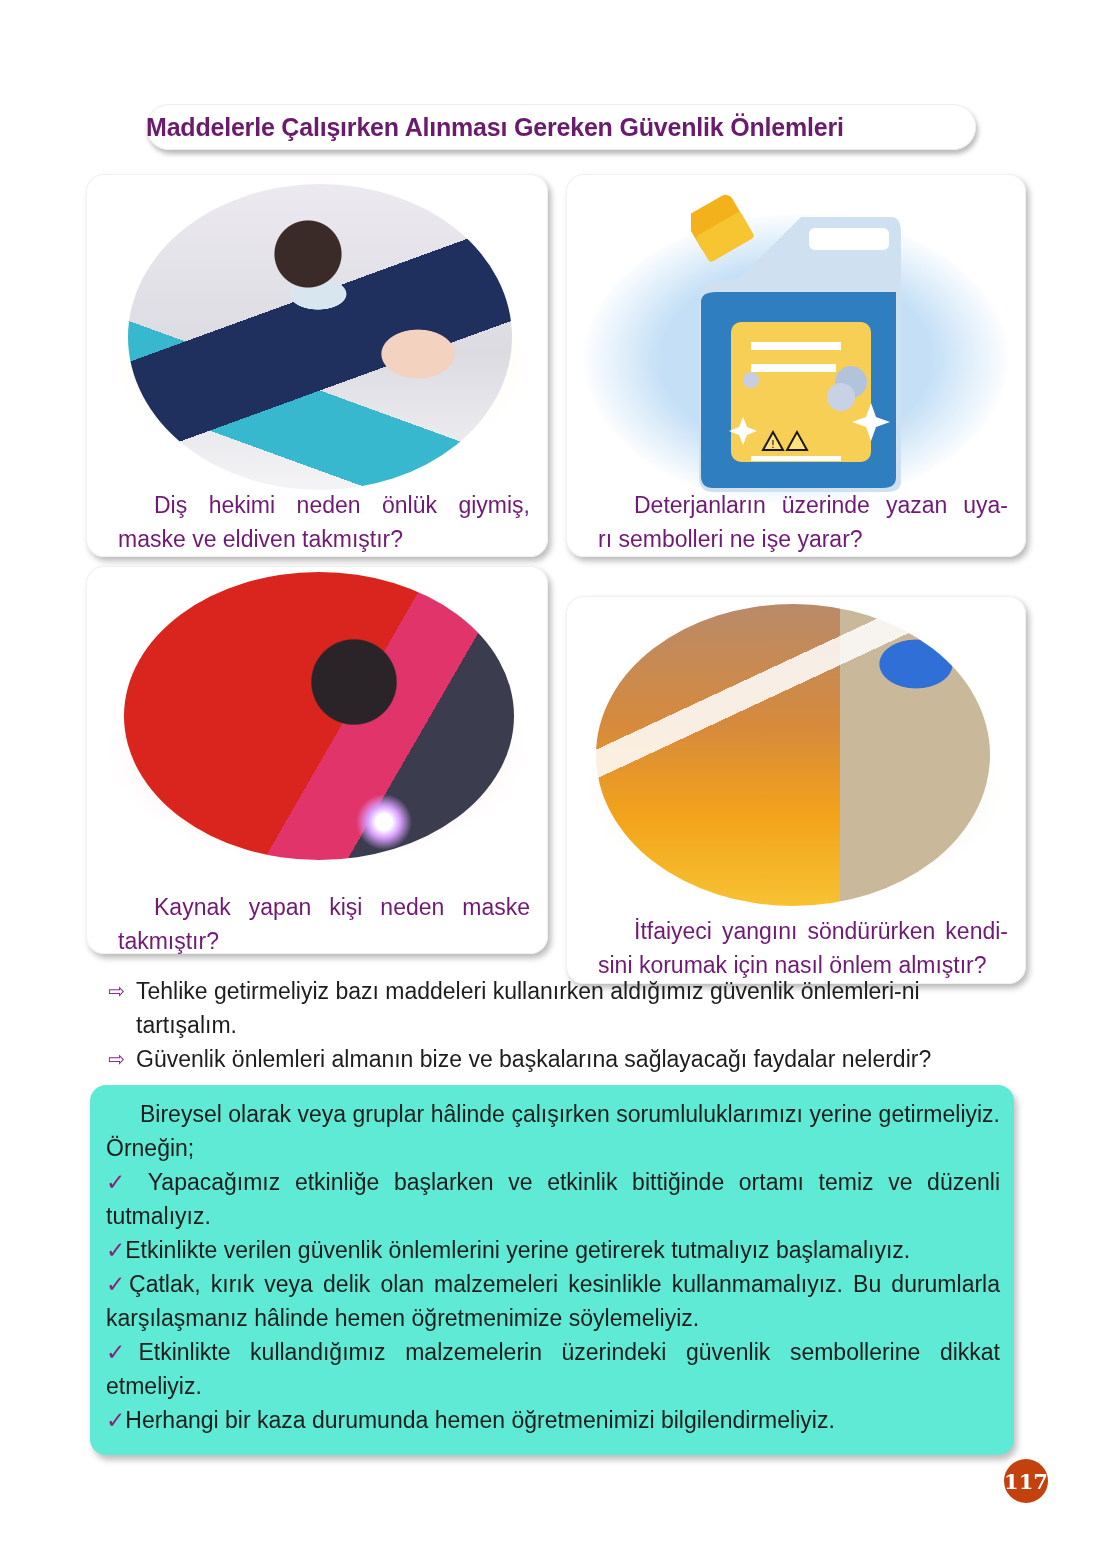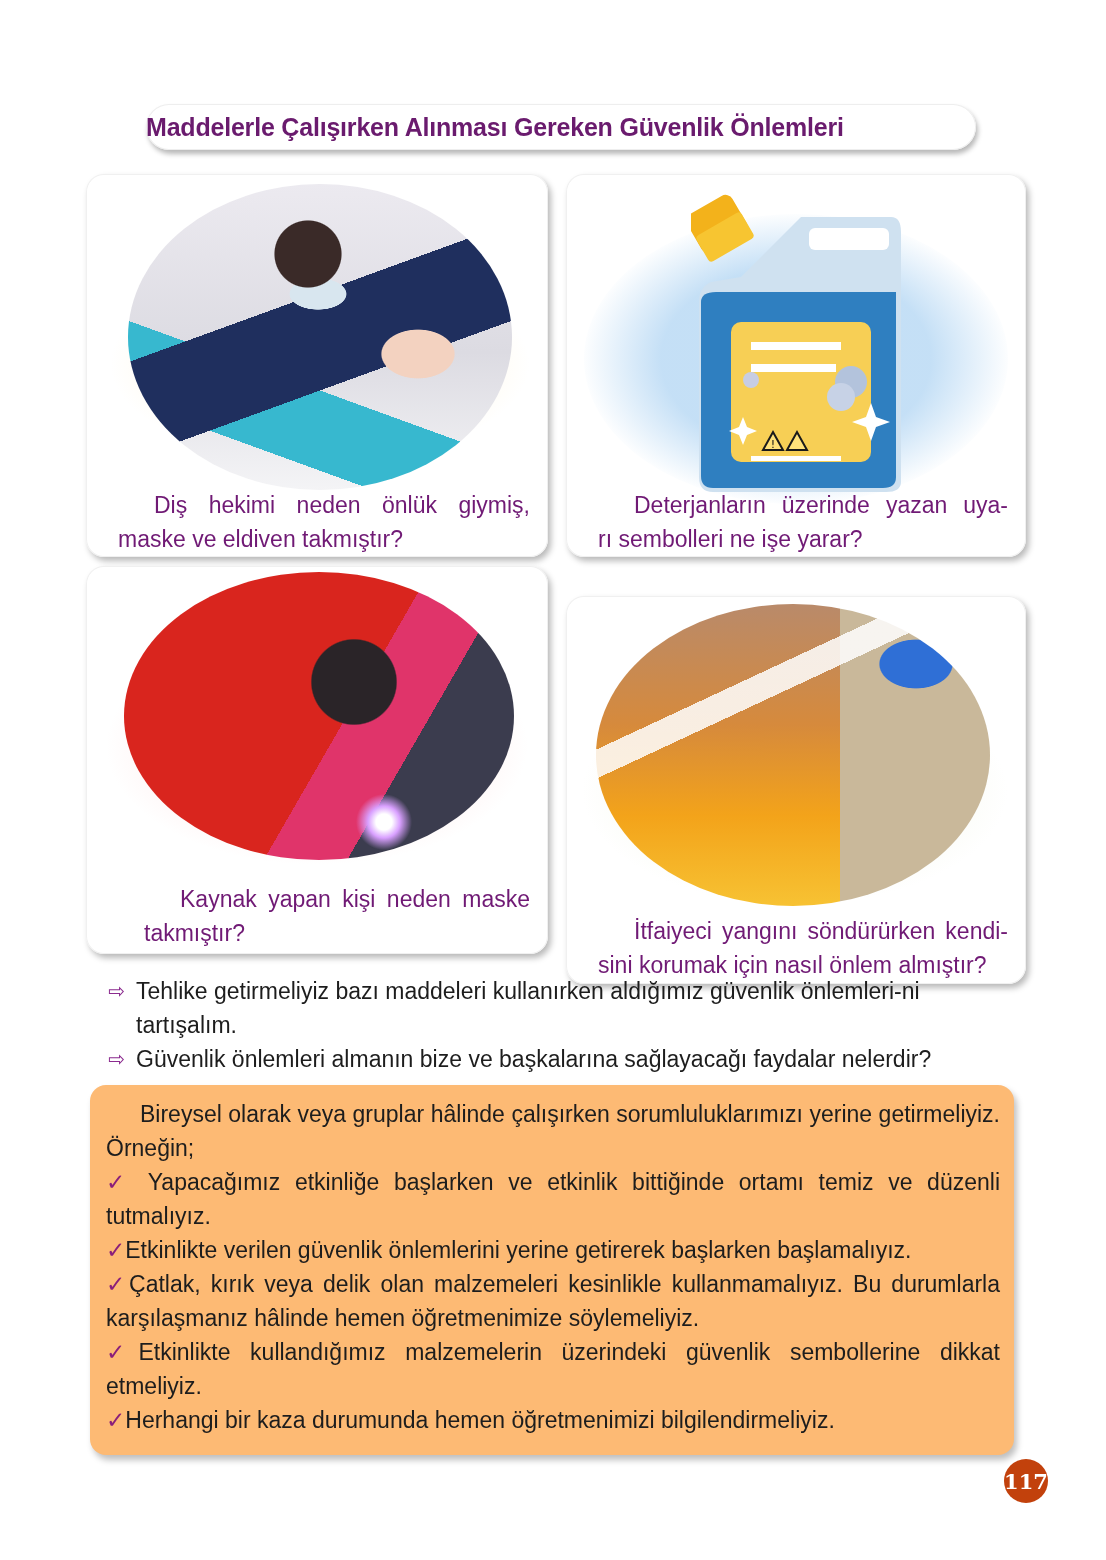--- a/index.html
+++ b/index.html
@@ -73,21 +73,21 @@
   }
   .g4 { left:14px; top:80px; width:430px; height:230px; background:radial-gradient(ellipse at center, rgba(220,230,190,0.5), rgba(255,255,255,0) 70%); }
 
   .prompts { position:absolute; left:108px; top:974px; width:900px; font-size:23px; line-height:34px; color:#1d1d1d; }
   .prompt { display:flex; }
   .prompt .arrow { color:#8b2b8f; font-size:20px; width:28px; flex:none; }
   .prompt .txt { flex:1; }
 
   .info-box {
     position:absolute; left:90px; top:1085px; width:924px; height:370px;
-    background:#fdba74; border-radius:16px;
+    background:#5eead4; border-radius:16px;
     box-shadow: 3px 5px 6px rgba(0,0,0,0.25);
   }
   .info-inner { position:absolute; left:16px; top:12px; right:14px; font-size:23px; line-height:34px; color:#1d1d1d; }
   .intro { text-indent:34px; text-align:justify; }
   .check-item { display:block; text-align:justify; }
   .check { color:#8b1f7a; }
 
   .page-num {
     position:absolute; left:1004px; top:1459px; width:44px; height:44px; border-radius:50%;
     background:#c2410c; color:#fff; font-family:"DejaVu Serif", serif; font-weight:bold; font-size:21px;
@@ -133,21 +133,21 @@
   </svg>
   <div class="caption" style="top:314px;">
     <span class="l1">Deterjanların üzerinde yazan uya-</span>
     <span class="l2">rı sembolleri ne işe yarar?</span>
   </div>
 </div>
 
 <div class="card c3">
   <div class="glow g3"></div>
   <div class="photo p3"></div>
-  <div class="caption" style="top:316px;margin-left:26px;">
+  <div class="caption" style="top:324px;">
     <span class="l1">Kaynak yapan kişi neden maske</span>
     <span class="l2">takmıştır?</span>
   </div>
 </div>
 
 <div class="card c4">
   <div class="glow g4"></div>
   <div class="photo p4"></div>
   <div class="caption" style="top:318px;">
     <span class="l1">İtfaiyeci yangını söndürürken kendi-</span>
@@ -166,21 +166,21 @@
   </div>
 </div>
 
 <div class="info-box">
   <div class="info-inner">
     <div class="intro">Bireysel olarak veya gruplar hâlinde çalışırken sorumluluklarımızı yerine getirmeliyiz. Örneğin;</div>
     <div class="check-item">
       <span class="check">✓</span><span> Yapacağımız etkinliğe başlarken ve etkinlik bittiğinde ortamı temiz ve düzenli tutmalıyız.</span>
     </div>
     <div class="check-item">
-      <span class="check">✓</span><span>Etkinlikte verilen güvenlik önlemlerini yerine getirerek başlarken başlamalıyız.</span>
+      <span class="check">✓</span><span>Etkinlikte verilen güvenlik önlemlerini yerine getirerek tutmalıyız başlamalıyız.</span>
     </div>
     <div class="check-item">
       <span class="check">✓</span><span>Çatlak, kırık veya delik olan malzemeleri kesinlikle kullanmamalıyız. Bu durumlarla karşılaşmanız hâlinde hemen öğretmenimize söylemeliyiz.</span>
     </div>
     <div class="check-item">
       <span class="check">✓</span><span>Etkinlikte kullandığımız malzemelerin üzerindeki güvenlik sembollerine dikkat etmeliyiz.</span>
     </div>
     <div class="check-item">
       <span class="check">✓</span><span>Herhangi bir kaza durumunda hemen öğretmenimizi bilgilendirmeliyiz.</span>
     </div>

